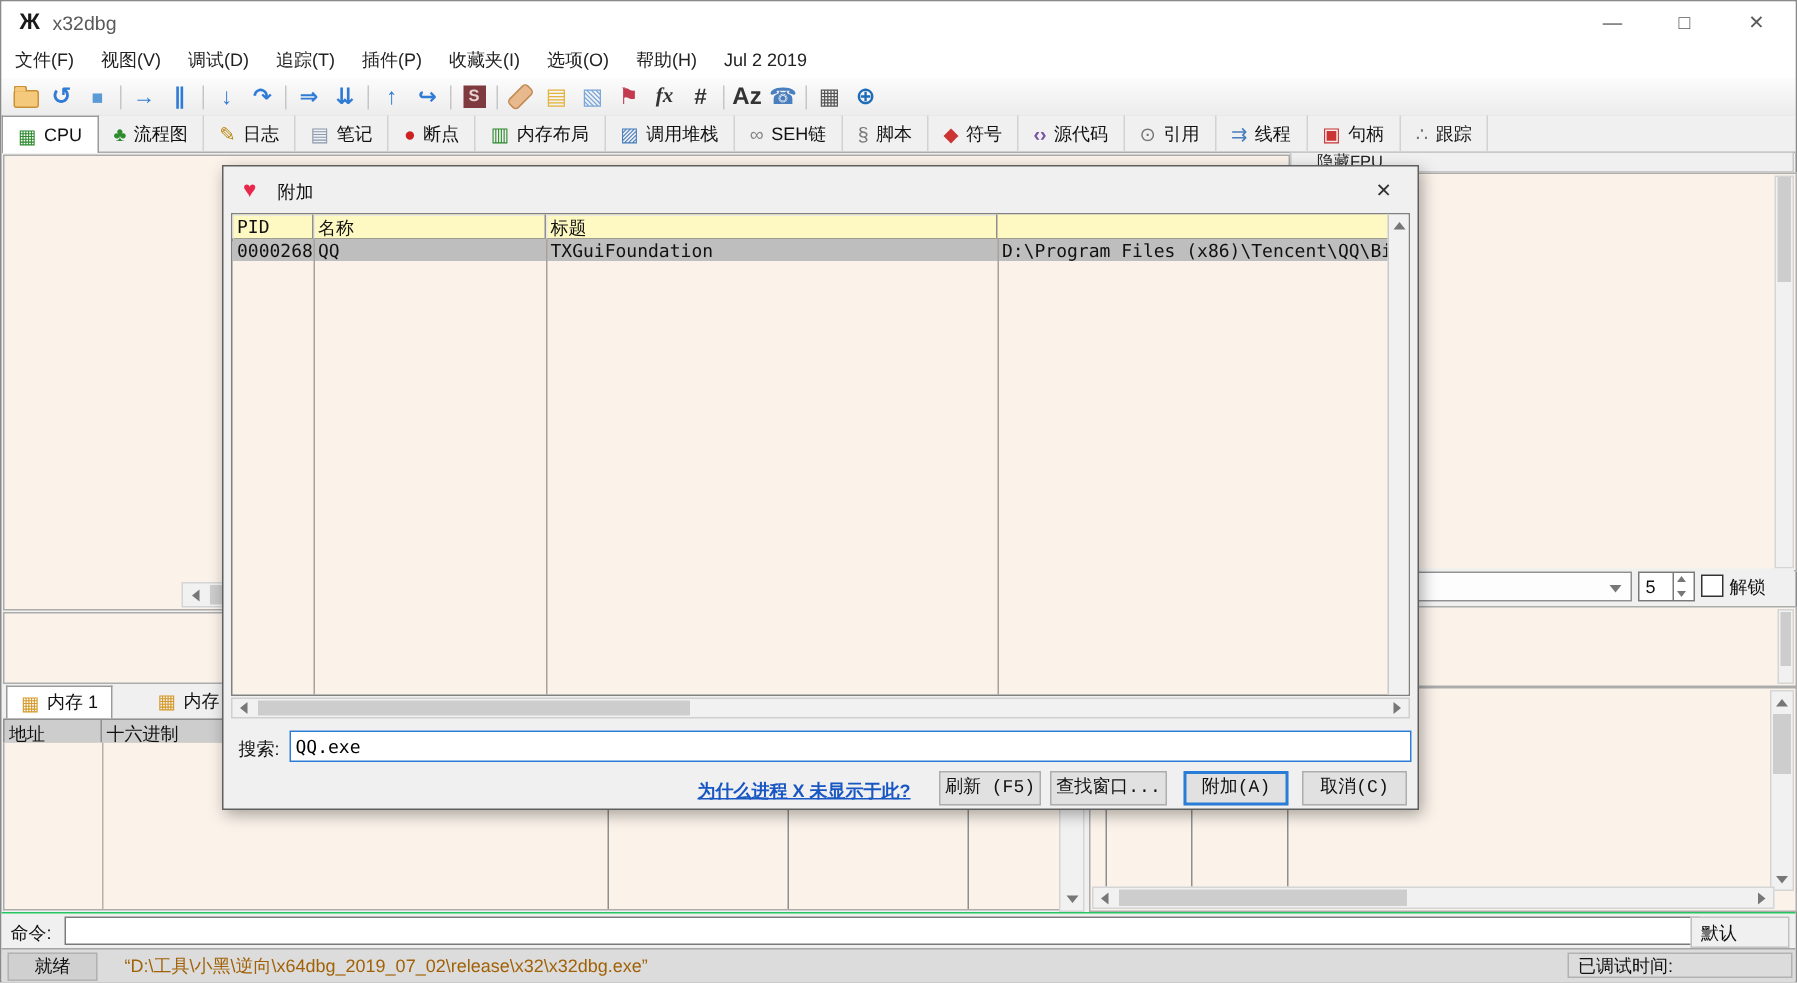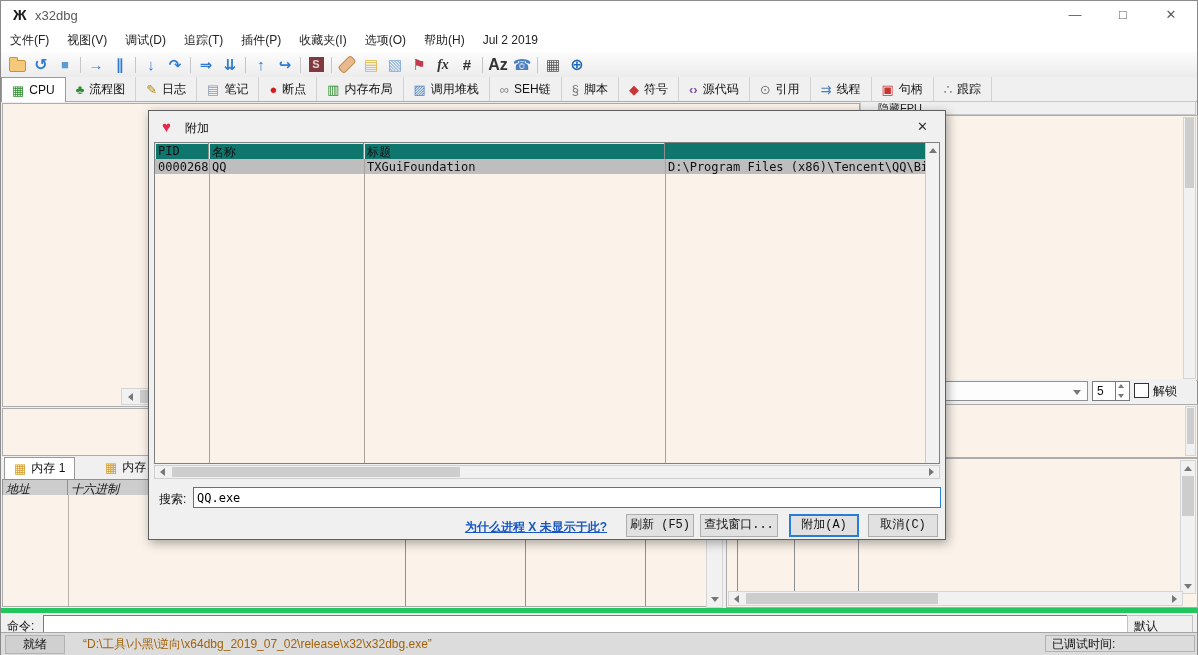--- a/index.html
+++ b/index.html
@@ -80,45 +80,45 @@
   .spinbtns .tri-up{position:absolute;left:2px;top:2px;border-width:0 3px 4px 3px;}
   .spinbtns .tri-down{position:absolute;left:2px;bottom:2px;border-width:4px 3px 0 3px;}
   .checkbox{position:absolute;width:13px;height:13px;background:#FFF;border:1px solid #333;}
   .unlock-label{position:absolute;left:293px;top:4px;}
 
   
   .dumptab{position:absolute;display:flex;align-items:center;padding:0 9px;height:21px;color:#111;}
   .dumptab .tico{margin-right:5px;color:#D59A2B;font-size:13px;}
   .dumptab.active{background:#FFFFFF;border:1px solid #9A9A9A;border-bottom:none;}
   .colheader{position:absolute;background:#CDCDCD;border:1px solid #909090;box-sizing:border-box;display:flex;}
-  .colheader .cell{border-right:1px solid #8F8F8F;padding:1px 3px;box-sizing:border-box;color:#111;font-style:italic;}
-
-  
-  .commandbar{position:absolute;left:1px;top:608px;right:1px;height:24px;background:#F0F0F0;border-top:5px solid #22c55e;}
+  .colheader .cell{border-right:1px solid #8F8F8F;padding:1px 3px;box-sizing:border-box;color:#111;}
+
+  
+  .commandbar{position:absolute;left:1px;top:608px;right:1px;height:24px;background:#F0F0F0;border-top:1px solid #22c55e;}
   .cmd-label{position:absolute;left:6px;top:5px;}
   .cmd-input{position:absolute;left:42px;top:2px;width:1082px;height:17px;background:#FFF;border:1px solid #7A7A7A;font:12px "Liberation Sans",sans-serif;padding:0 3px;}
   .cmd-combo{position:absolute;right:4px;top:2px;width:64px;height:19px;background:#F0F0F0;border:1px solid #C2C2C2;}
   .cmd-combo span{position:absolute;left:6px;top:2px;}
   .cmd-combo .tri-down{position:absolute;right:5px;top:8px;}
 
   
   .statusbar{position:absolute;left:1px;top:632px;right:1px;height:22px;background:#DCDCDC;border-top:1px solid #A6A6A6;}
   .st-ready{position:absolute;left:4px;top:2px;width:58px;height:17px;background:#D0D0D0;border:1px solid #B2B2B2;text-align:center;line-height:17px;}
   .st-path{position:absolute;left:82px;top:3px;color:#a16207;}
   .st-time{position:absolute;right:2px;top:2px;width:150px;height:17px;border:1px solid #B2B2B2;line-height:17px;padding-left:6px;box-sizing:border-box;}
 
   
   .dialog{position:absolute;left:148px;top:110px;width:798px;height:430px;background:#F0F0F0;
     border:1px solid #5F5F5F;box-shadow:2px 3px 10px rgba(0,0,0,0.35);box-sizing:border-box;}
   .dlg-title{position:absolute;left:0;top:0;right:0;height:31px;}
   .dlg-heart{position:absolute;left:13px;top:7px;color:#E8274B;font-size:15px;}
   .dlg-caption{position:absolute;left:36px;top:9px;color:#111;}
   .dlg-close{position:absolute;right:0;top:0;width:45px;height:31px;text-align:center;line-height:31px;color:#333;font-size:13px;}
   .ptable{position:absolute;left:5px;top:31px;width:786px;height:322px;background:#FBF3EA;border:1px solid #808080;box-sizing:border-box;}
-  .pt-header{position:absolute;left:0;top:0;right:13px;height:16px;background:#0f766e;display:flex;border-bottom:2px solid #000000;}
+  .pt-header{position:absolute;left:0;top:0;right:13px;height:16px;background:#fef9c3;display:flex;border-bottom:2px solid #000000;}
   .pt-header .cell{border-right:1px solid #8F8F8F;box-shadow:inset 1px 1px 0 #E8E8E8;padding:1px 3px;box-sizing:border-box;overflow:hidden;white-space:nowrap;}
   .pt-row{position:absolute;left:0;top:16px;right:13px;height:15px;background:#BEBEBE;display:flex;}
   .pt-row .cell{padding:1px 3px;box-sizing:border-box;overflow:hidden;white-space:nowrap;}
   .cw0{width:54px}.cw1{width:155px}.cw2{width:301px}.cw3{flex:1}
   .pt-vsb{position:absolute;right:0;top:0;bottom:0;width:13px;background:#F1F1F1;border-left:1px solid #C9C9C9;}
   .pt-vsb .tri-up{position:absolute;left:2px;top:4px;}
   .dlg-hsb{position:absolute;left:5px;top:354px;width:786px;height:14px;background:#F1F1F1;border:1px solid #CFCFCF;box-sizing:border-box;}
   .search-label{position:absolute;left:10px;top:380px;}
   .search-input{position:absolute;left:44px;top:376px;width:740px;height:19px;background:#FFF;border:1px solid #2A7DD6;
     font:12px "DejaVu Sans Mono","Liberation Mono",monospace;padding:0 3px;}

